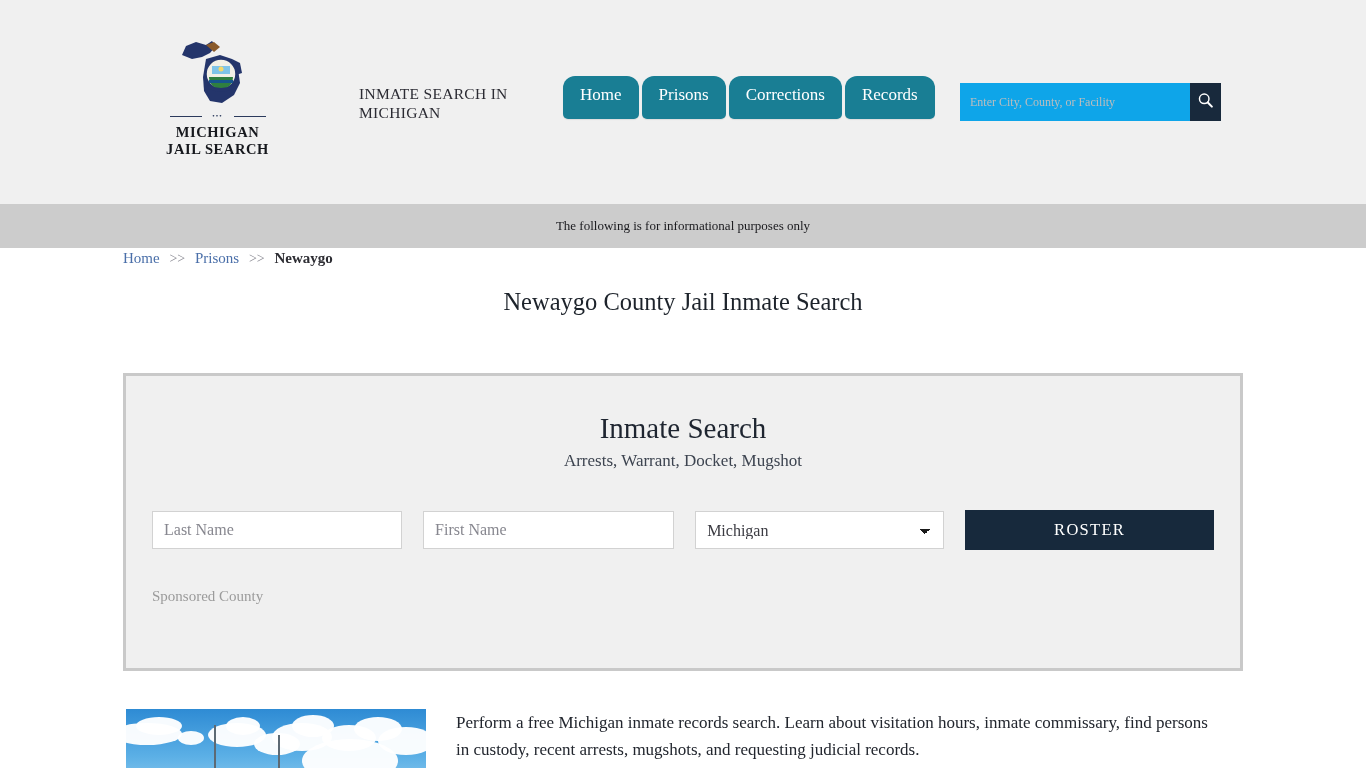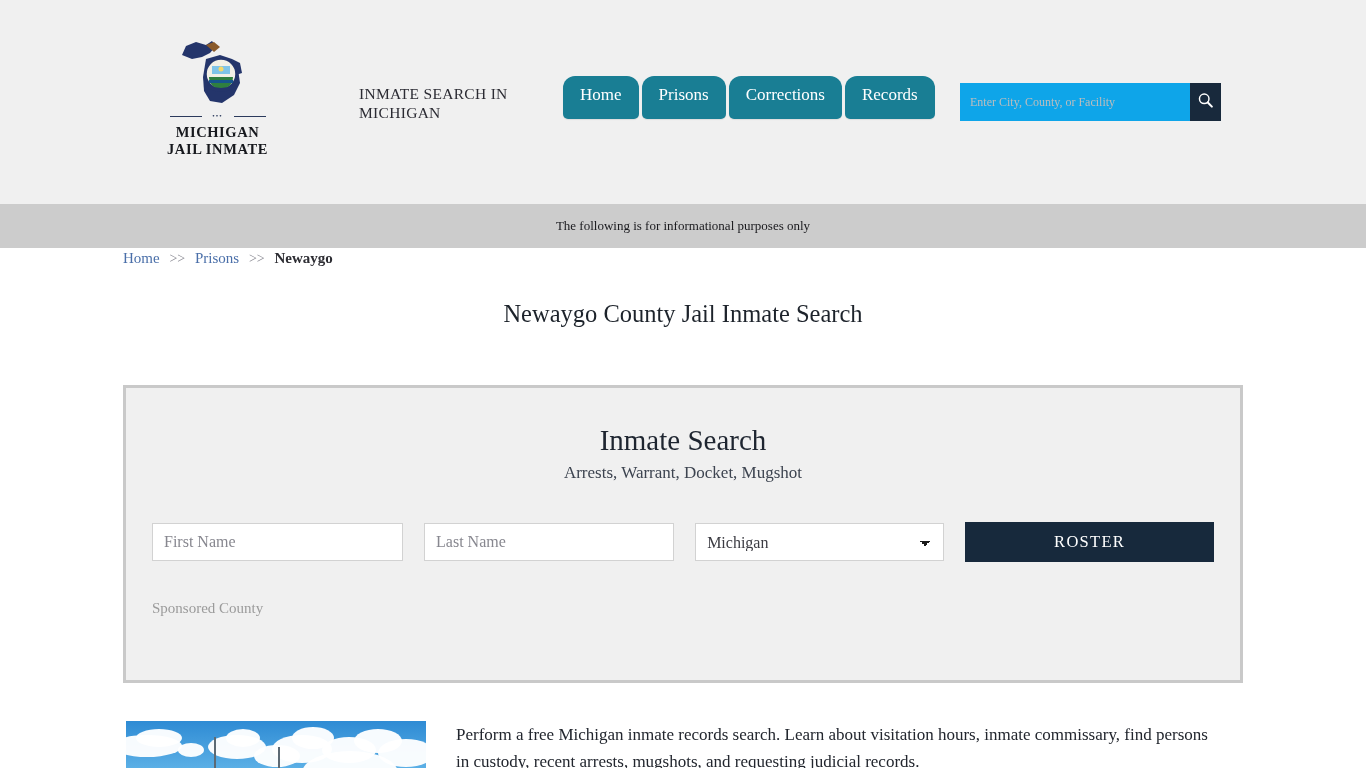--- a/index.html
+++ b/index.html
@@ -180,21 +180,21 @@
   .breadcrumb .current {
     color: #2d2d33;
     font-weight: bold;
   }
 
   .page-title {
     text-align: center;
     font-size: 24.5px;
     color: #1d232b;
     font-weight: normal;
-    margin: 33px 0 0 0;
+    margin: 21px 0 0 0;
     font-family: "Liberation Serif", "DejaVu Serif", serif;
   }
 
   
   .search-panel {
     margin-top: 57px;
     width: 1120px;
     height: 298px;
     background: #f0f0f0;
     border: 3px solid #c9c9c9;
@@ -326,21 +326,21 @@
           <path d="M33 47 h24 v3 h-24 z" fill="#16558c"></path>
           <path d="M31 52 q14 6 28 0 l-2 4 q-12 5 -24 0 z" fill="#24356b"></path>
         </svg>
       </div>
       <div class="logo-divider">
         <span class="bar left"></span>
         <span class="dots">•••</span>
         <span class="bar right"></span>
       </div>
       <div class="logo-text">MICHIGAN</div>
-      <div class="logo-text">JAIL INMATE</div>
+      <div class="logo-text">JAIL SEARCH</div>
     </div>
 
     <div class="tagline">INMATE SEARCH IN MICHIGAN</div>
 
     <nav class="nav">
       <div class="nav-tab">Home</div>
       <div class="nav-tab">Prisons</div>
       <div class="nav-tab">Corrections</div>
       <div class="nav-tab">Records</div>
     </nav>
@@ -375,22 +375,22 @@
       <span class="current">Newaygo</span>
     </div>
 
     <h1 class="page-title">Newaygo County Jail Inmate Search</h1>
 
     <div class="search-panel">
       <div class="panel-title">Inmate Search</div>
       <div class="panel-subtitle">Arrests, Warrant, Docket, Mugshot</div>
 
       <div class="form-row">
+        <input type="text" class="field last" placeholder="Last Name" style="">
         <input type="text" class="field first" placeholder="First Name" style="">
-        <input type="text" class="field last" placeholder="Last Name" style="">
         <select class="field state">
           <option>Michigan</option>
         </select>
         <button class="search-submit">ROSTER</button>
       </div>
 
       <div class="sponsored">Sponsored County</div>
     </div>
 
     <div class="bottom-row">

